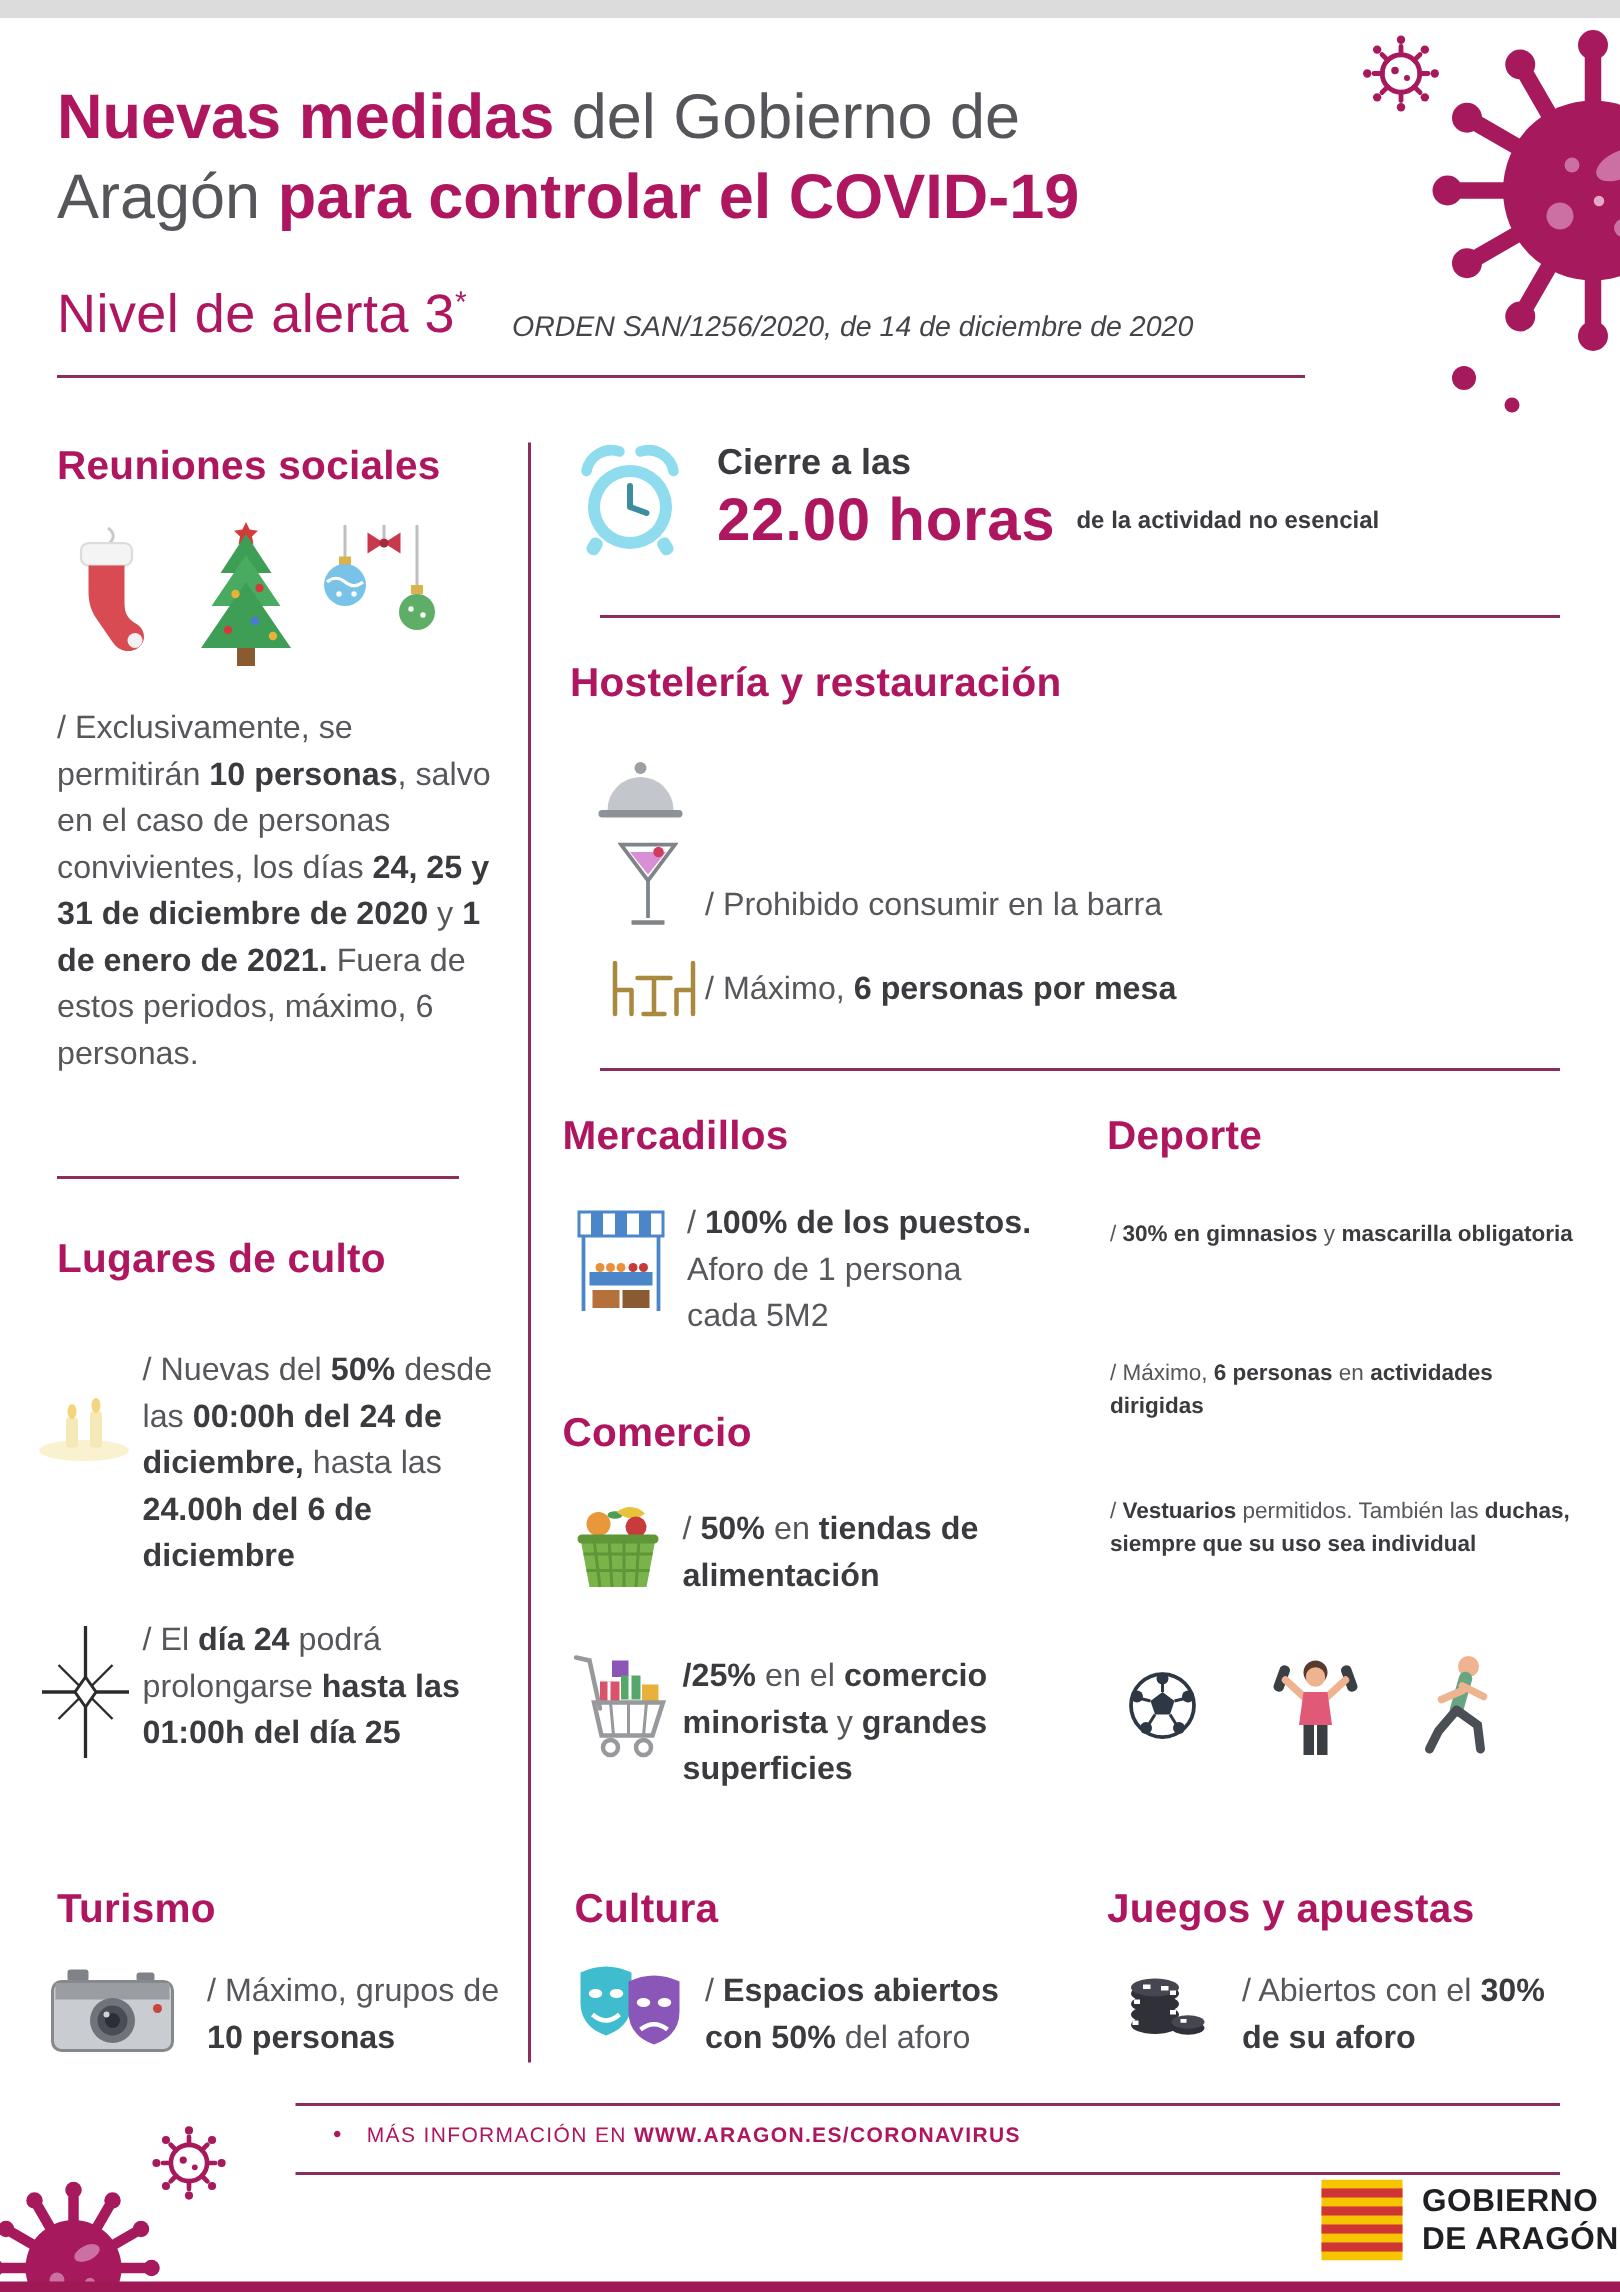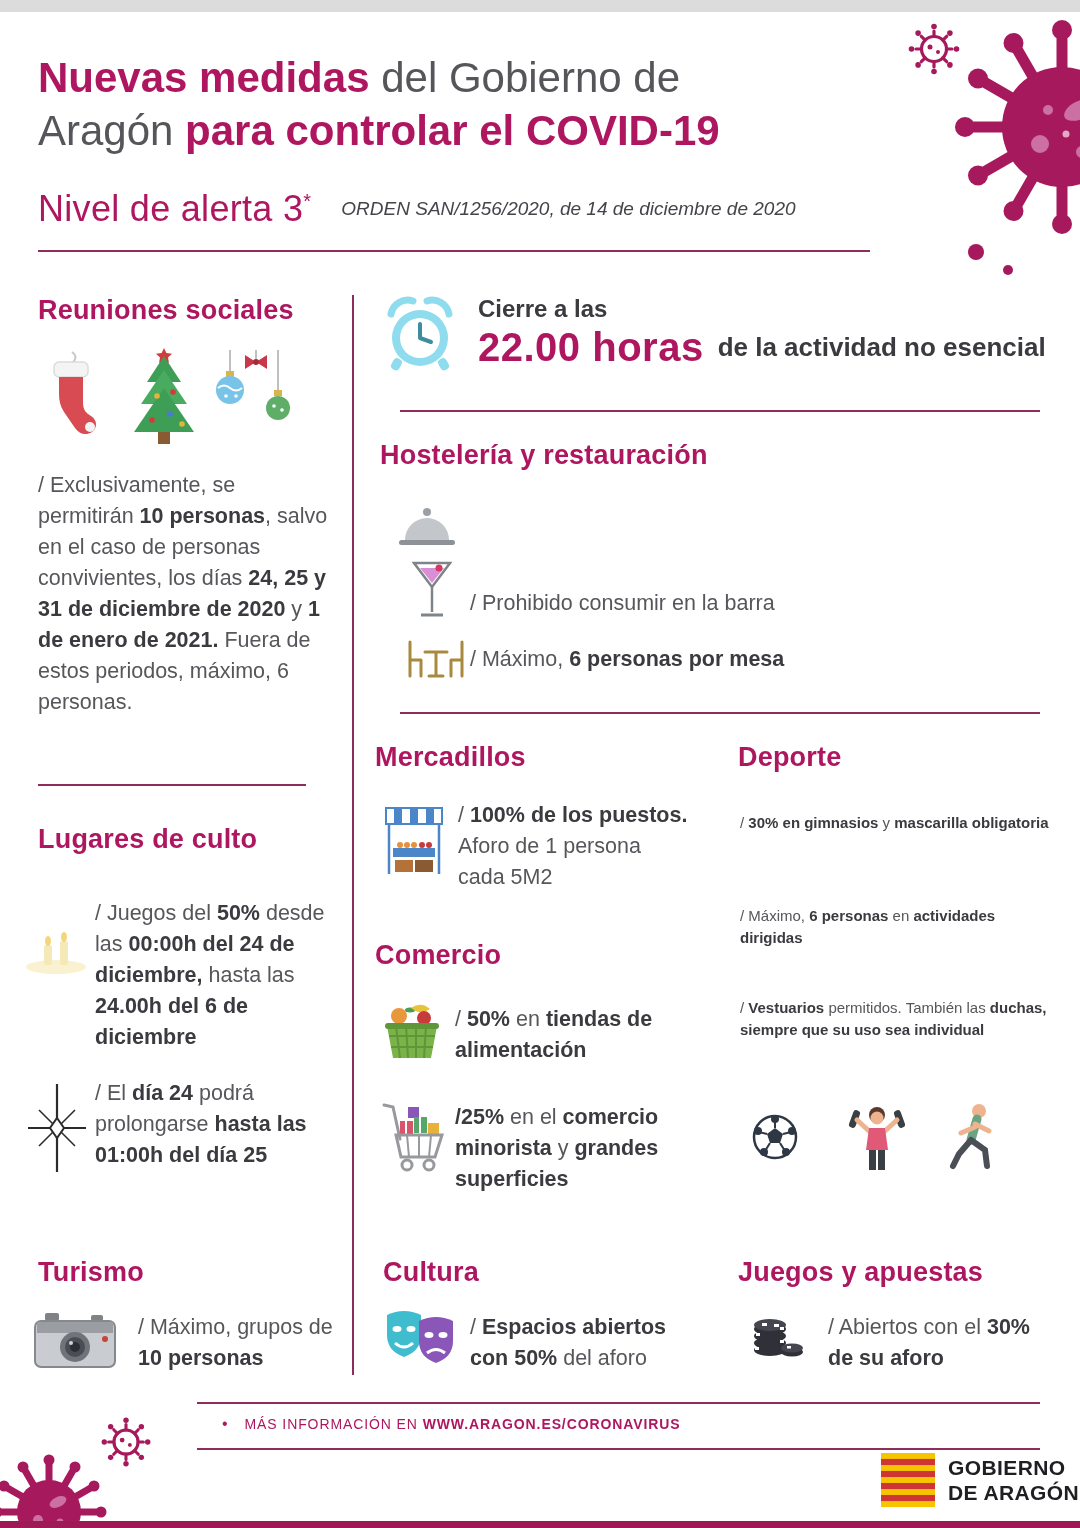--- a/index.html
+++ b/index.html
@@ -20,38 +20,38 @@
   .c-accent{color:var(--accent)}
   .alert{font-size:36px;color:var(--accent);font-weight:400;letter-spacing:.3px}
   .alert sup{font-size:20px}
   .order{font-style:italic;font-size:19px;color:#44444a}
   .sec-title{font-size:27px;font-weight:700;color:var(--accent);letter-spacing:.2px}
   .rt{font-size:21.5px;line-height:1.44;color:var(--body-text)}
   .rt .b{font-weight:700;color:var(--dark-bold)}
   .rt-lg{font-size:15px}
   .closure-intro{font-size:24px;font-weight:700;color:var(--dark-bold)}
   .closure-time{font-size:40px;font-weight:700;color:var(--accent);letter-spacing:.5px}
-  .closure-rest{font-size:26px;font-weight:700;color:var(--dark-bold);margin-left:14px}
+  .closure-rest{font-size:16px;font-weight:700;color:var(--dark-bold);margin-left:14px}
   .footer-info{font-size:14px;letter-spacing:.9px;color:var(--accent)}
   .footer-info .b{font-weight:700}
   .footer-bullet{margin-right:16px;font-size:16px}
   .logo-text{font-size:21px;font-weight:700;color:#1f1f23;line-height:25px;letter-spacing:.4px}
   .bottom-bar{left:0;top:1509px;width:1080px;height:19px;background:#9e1955;z-index:5}
 </style>
 </head>
 <body>
 
 <div class="page">
 
   <div class="abs title" style="left:38px;top:40px;width:840px">
     <div><span class="b c-accent">Nuevas medidas</span><span> del Gobierno de</span></div>
     <div><span>Aragón </span><span class="b c-accent">para controlar el COVID-19</span></div>
   </div>
 
-  <div class="abs" style="left:38px;top:176px;display:flex;align-items:center;gap:30px">
+  <div class="abs" style="left:38px;top:176px;display:flex;align-items:flex-end;gap:30px">
     <div class="alert"><span>Nivel de alerta 3</span><sup>*</sup></div>
     <div class="order">ORDEN SAN/1256/2020, de 14 de diciembre de 2020</div>
   </div>
 
   <div class="abs rule" style="left:38px;top:238px;width:832px"></div>
 
   <svg class="abs" style="left:940px;top:0" width="140" height="270" viewBox="0 0 140 270">
     <g stroke="#a6195c" stroke-width="11" stroke-linecap="round">
       <line x1="122" y1="115" x2="210" y2="115"></line>
         <line x1="122" y1="115" x2="198.2" y2="159"></line>
@@ -165,21 +165,21 @@
   <div class="abs sec-title" style="left:38px;top:812px">Lugares de culto</div>
 
   <svg class="abs" style="left:24px;top:918px;opacity:.75" width="64" height="46" viewBox="0 0 64 46">
     <ellipse cx="32" cy="37" rx="30" ry="7" fill="#f7edc0"></ellipse>
     <rect x="20" y="15" width="8" height="20" rx="2" fill="#f2e3a0"></rect>
     <rect x="36" y="11" width="8" height="24" rx="2" fill="#f2e3a0"></rect>
     <ellipse cx="24" cy="11" rx="3" ry="5" fill="#f0c850"></ellipse>
     <ellipse cx="40" cy="7" rx="3" ry="5" fill="#f0c850"></ellipse>
   </svg>
 
-  <div class="abs rt" style="left:95px;top:886px;width:242px"><span>/ Juegos del </span><span class="b">50%</span><span> desde las </span><span class="b">00:00h del 24 de diciembre,</span><span> hasta las </span><span class="b">24.00h del 6 de diciembre</span></div>
+  <div class="abs rt" style="left:95px;top:886px;width:242px"><span>/ Nuevas del </span><span class="b">50%</span><span> desde las </span><span class="b">00:00h del 24 de diciembre,</span><span> hasta las </span><span class="b">24.00h del 6 de diciembre</span></div>
 
   <svg class="abs" style="left:26px;top:1072px" width="62" height="88" viewBox="0 0 62 88">
     <line x1="31" y1="0" x2="31" y2="88" stroke="#2b2b2b" stroke-width="2.2"></line>
     <line x1="2" y1="44" x2="60" y2="44" stroke="#2b2b2b" stroke-width="2.2"></line>
     <line x1="13" y1="26" x2="49" y2="62" stroke="#2b2b2b" stroke-width="1.6"></line>
     <line x1="49" y1="26" x2="13" y2="62" stroke="#2b2b2b" stroke-width="1.6"></line>
     <polygon points="31,34 38,44 31,54 24,44" fill="#ffffff" stroke="#2b2b2b" stroke-width="2"></polygon>
   </svg>
 
   <div class="abs rt" style="left:95px;top:1066px;width:240px"><span>/ El </span><span class="b">día 24</span><span> podrá prolongarse </span><span class="b">hasta las 01:00h del día 25</span></div>

